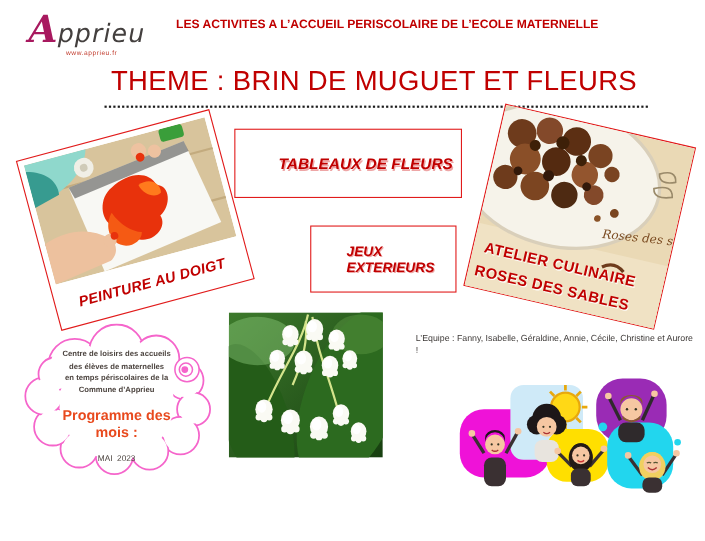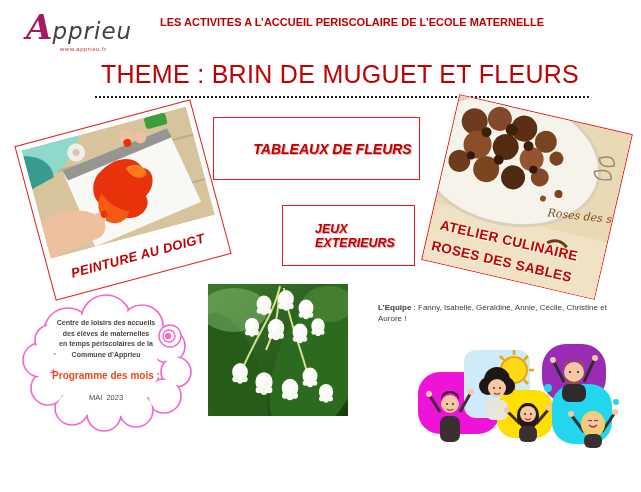--- a/index.html
+++ b/index.html
@@ -56,29 +56,29 @@
     text-shadow:1px 1px 0 rgba(235,150,150,.85);
     padding-left:32px;
   }
   .box-tableaux{left:213px;top:117px;width:207px;height:63px;font-size:14px;}
   .box-jeux{left:266px;top:205px;width:133px;height:61px;font-size:12.5px;margin-left:16px;}
 
   
   .cloud{left:18px;top:294px;width:178px;height:148px;}
   .cloud-text{position:absolute;left:22px;top:24px;width:132px;text-align:center;}
   .cloud-line{font-size:7px;font-weight:bold;color:#4d4540;line-height:10.5px;}
-  .cloud-program{font-size:10px;font-weight:bold;color:#e8491d;margin-top:10px;}
+  .cloud-program{font-size:13px;font-weight:bold;color:#e8491d;margin-top:10px;}
   .cloud-month{font-size:7.5px;font-weight:normal;color:#4d4540;margin-top:12px;white-space:pre;}
 
   
   .muguet{left:208px;top:284px;width:140px;height:132px;}
 
   
   .team-text{left:378px;top:302px;width:252px;font-size:8px;color:#3e3a38;line-height:11px;}
-  .team-text b{font-weight:bold;}
+  .team-text b{font-weight:normal;}
   .team-cartoon{left:402px;top:342px;width:235px;height:120px;}
 </style>
 </head>
 <body>
 
 <div class="page">
 
   <div class="abs logo">
     <span class="logo-a">A</span><span class="logo-rest">pprieu</span>
     <div class="logo-url">www.apprieu.fr</div>

